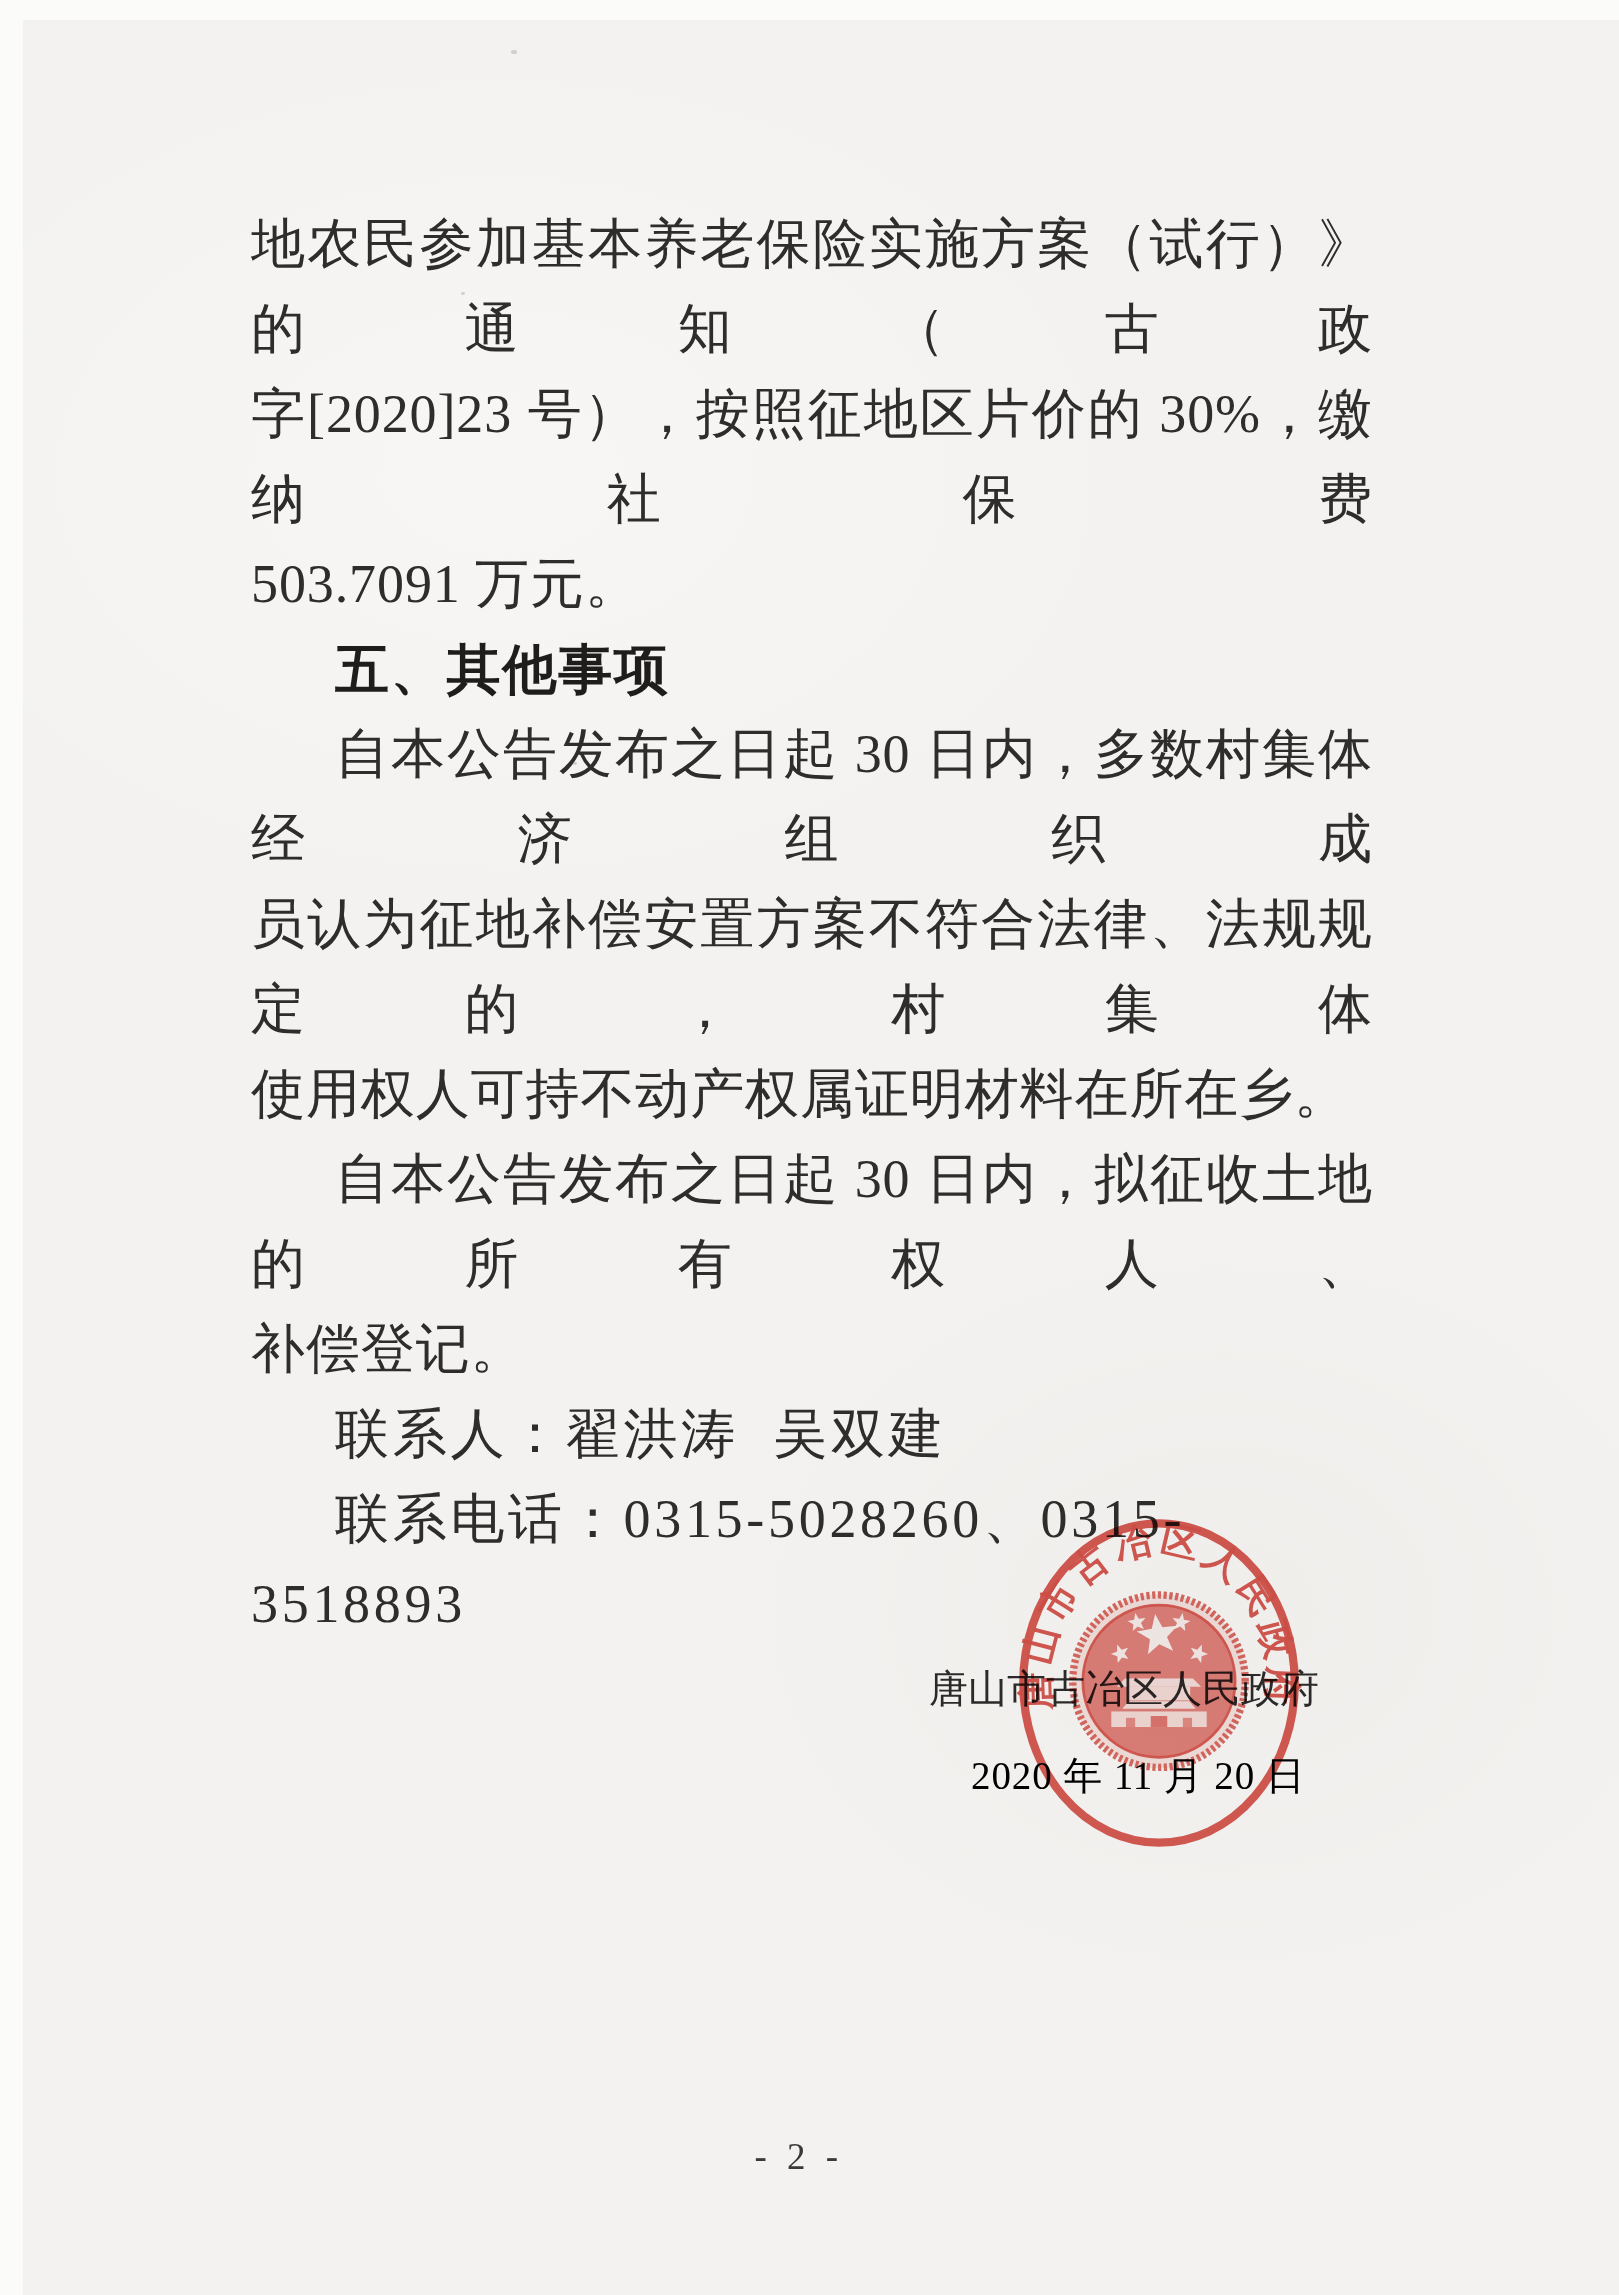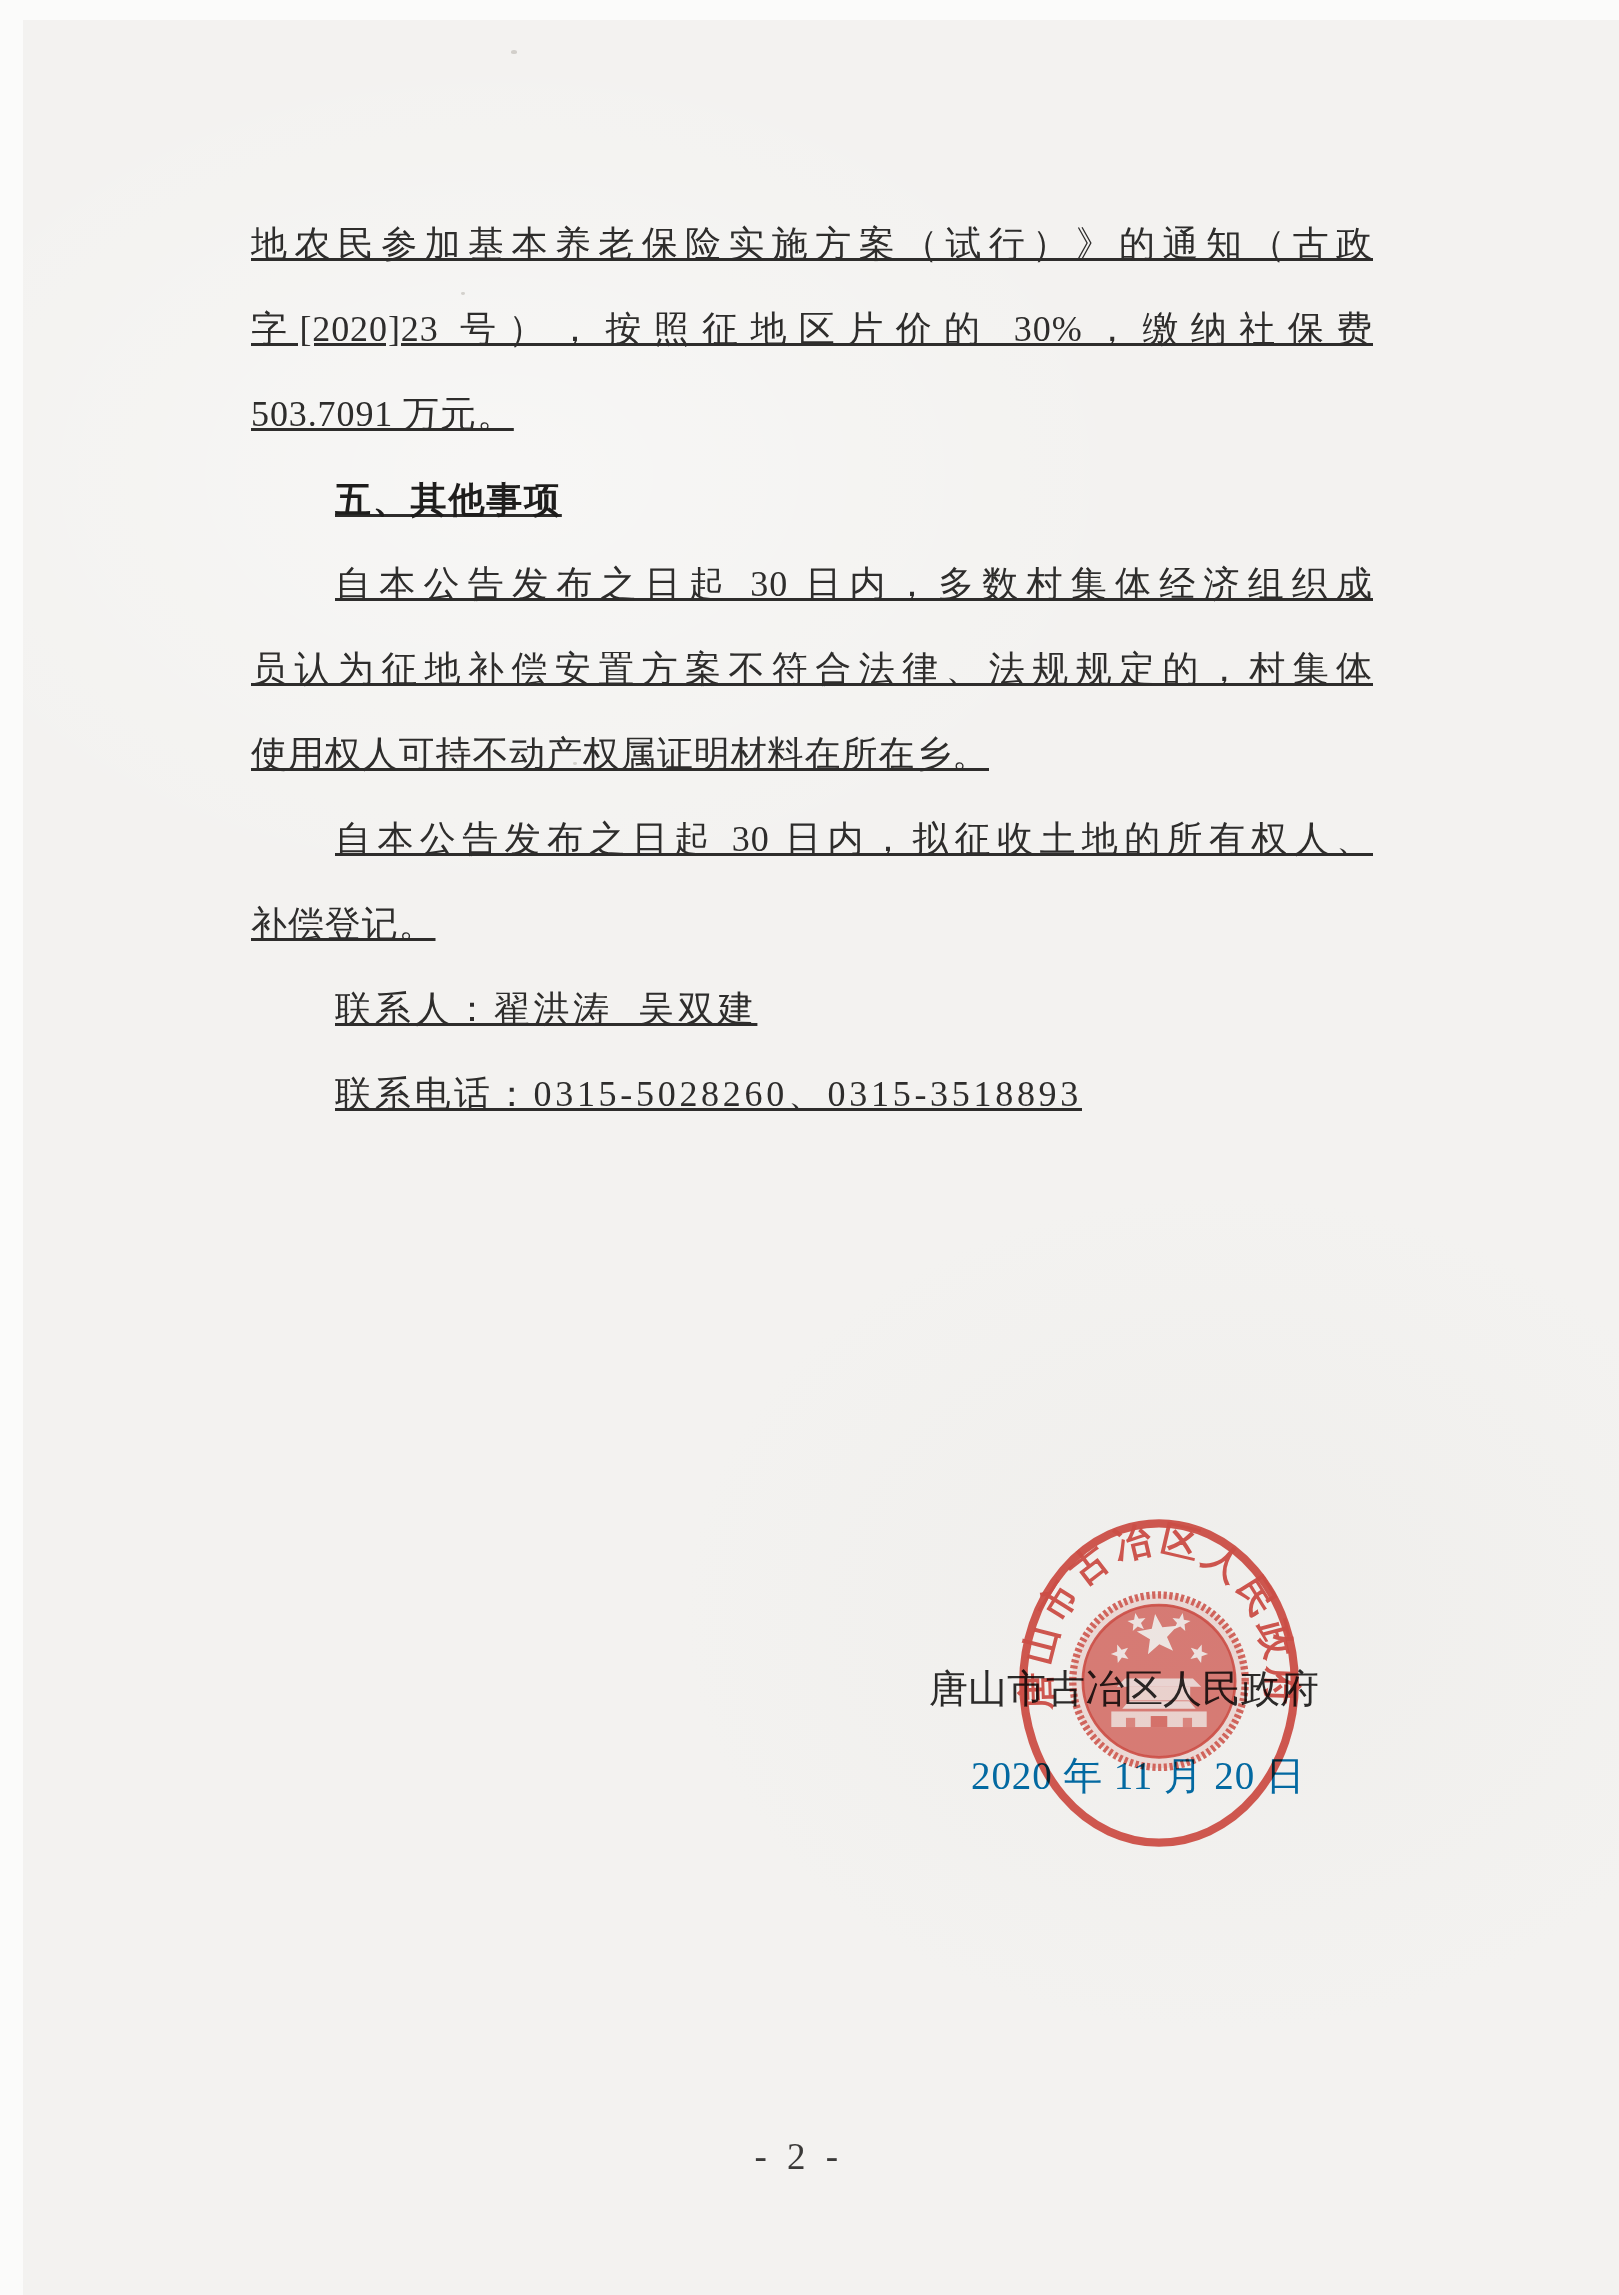--- a/index.html
+++ b/index.html
@@ -15,37 +15,37 @@
   .surface{
     position:absolute;left:23px;top:20px;right:0;bottom:0;
     background:
       radial-gradient(1102px 735px at 30% 20%, rgba(255,255,255,.35), rgba(255,255,255,0) 60%),
       radial-gradient(826px 643px at 75% 70%, rgba(228,226,222,.25), rgba(255,255,255,0) 65%),
       #f3f2f0;
   }
   .speck{position:absolute;background:#b7b3ac;border-radius:50%;opacity:.55;}
   .textblock{
     position:absolute;left:251px;top:202px;width:1122px;
-    font-size:36px;letter-spacing:0.9px;line-height:85px;text-decoration:underline;
+    font-size:54px;letter-spacing:0.9px;line-height:85px;
   }
   .line{min-height:85px;white-space:pre-wrap;}
   .line.justify{text-align:justify;text-align-last:justify;text-justify:inter-character;}
   .line.indent{text-indent:84px;}
   .line.heading{
     font-family:"Liberation Sans","DejaVu Sans",sans-serif;
     font-weight:bold;color:#1e1d1c;letter-spacing:1.8px;
   }
   .line.contact{letter-spacing:3.7px;}
   .signature{
     position:absolute;left:929px;top:1662px;width:395px;
     font-size:39px;letter-spacing:0px;color:#2b2a29;white-space:nowrap;
   }
   .sig-date{
     position:absolute;left:971px;top:1749px;
-    font-size:39px;letter-spacing:0.9px;color:#0369a1;white-space:nowrap;
+    font-size:39px;letter-spacing:0.9px;color:#000000;white-space:nowrap;
   }
   .page-number{
     position:absolute;left:698px;top:2135px;width:202px;text-align:center;
     font-size:37px;letter-spacing:5.5px;color:#3a3938;
   }
   .seal{
     position:absolute;left:1015px;top:1515px;width:288px;height:336px;
     mix-blend-mode:multiply;opacity:.92;
     pointer-events:none;
   }

